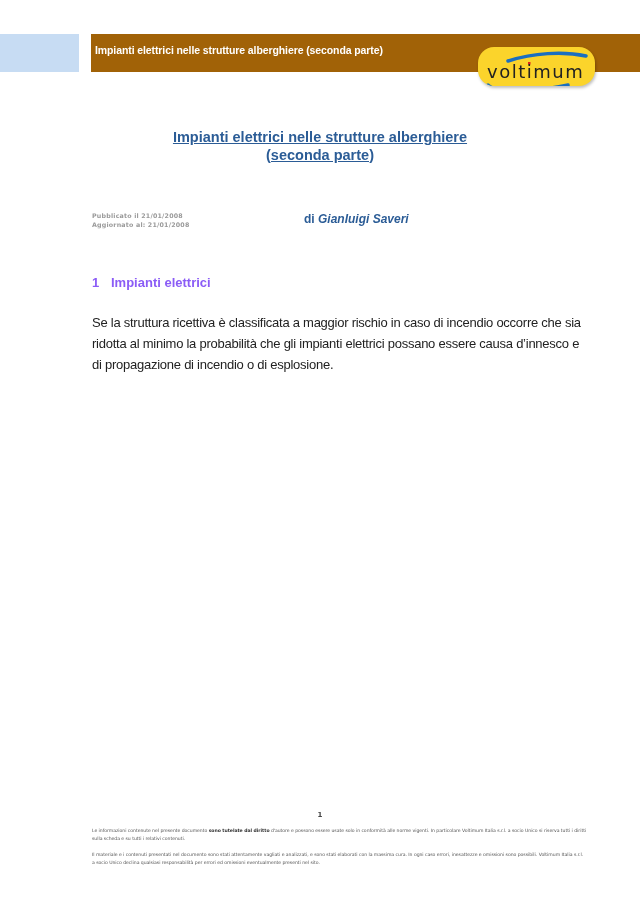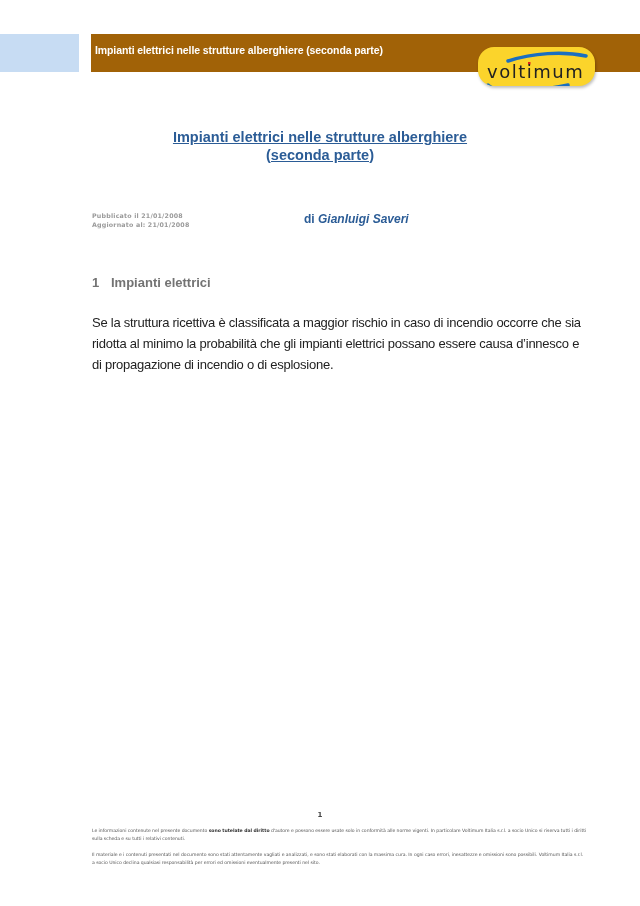--- a/index.html
+++ b/index.html
@@ -8,21 +8,21 @@
   .header-bar { position: absolute; left: 91px; top: 34px; right: 0; height: 38px; background: #a16207; }
   .header-title { position: absolute; left: 4px; top: 10px; color: #ffffff; font-size: 10.5px; font-weight: bold; letter-spacing: -0.1px; }
   .logo { position: absolute; left: 478px; top: 47px; width: 117px; height: 39px; background: #fbd42b; border-radius: 16px; box-shadow: 1px 2px 3px rgba(0,0,0,0.25); overflow: hidden; }
   .logo svg { position: absolute; left: 0; top: 0; }
   .logo-text { position: absolute; left: 9px; top: 14px; font-family: "DejaVu Sans", sans-serif; font-size: 18px; color: #222; letter-spacing: 1.5px; }
   .doc-title { position: absolute; left: 0; right: 0; top: 129px; text-align: center; color: #2b5c96; font-weight: bold; font-size: 14.5px; line-height: 17.5px; }
   .doc-title div { white-space: nowrap; text-decoration: underline; }
   .meta { position: absolute; left: 92px; top: 211px; color: #9a9a9a; font-family: "DejaVu Sans", sans-serif; font-size: 6.3px; line-height: 9px; letter-spacing: 0.2px; font-weight: bold; }
   .author { position: absolute; left: 276px; top: 212px; color: #2b5c96; font-size: 12px; font-weight: bold; margin-left: 28px; }
   .author .name { font-style: italic; }
-  .section-heading { position: absolute; left: 92px; top: 275px; color: #737373; font-size: 13px; font-weight: bold; }
+  .section-heading { position: absolute; left: 92px; top: 275px; color: #8b5cf6; font-size: 13px; font-weight: bold; }
   .section-heading .num { display: inline-block; width: 19px; }
   .body-text { position: absolute; left: 92px; top: 312px; width: 500px; color: #222; font-size: 13px; line-height: 21px; letter-spacing: -0.25px; }
   .page-number { position: absolute; left: 0; right: 0; top: 811px; text-align: center; color: #444; font-family: "DejaVu Sans", sans-serif; font-size: 7px; font-weight: bold; }
   .footer { position: absolute; left: 92px; width: 495px; color: #555; font-family: "DejaVu Sans", sans-serif; font-size: 4.6px; line-height: 8px; letter-spacing: -0.05px; }
   .footer b { color: #333; }
   .footer-1 { top: 827px; }
   .footer-2 { top: 851px; }
 </style>
 </head>
 <body>

